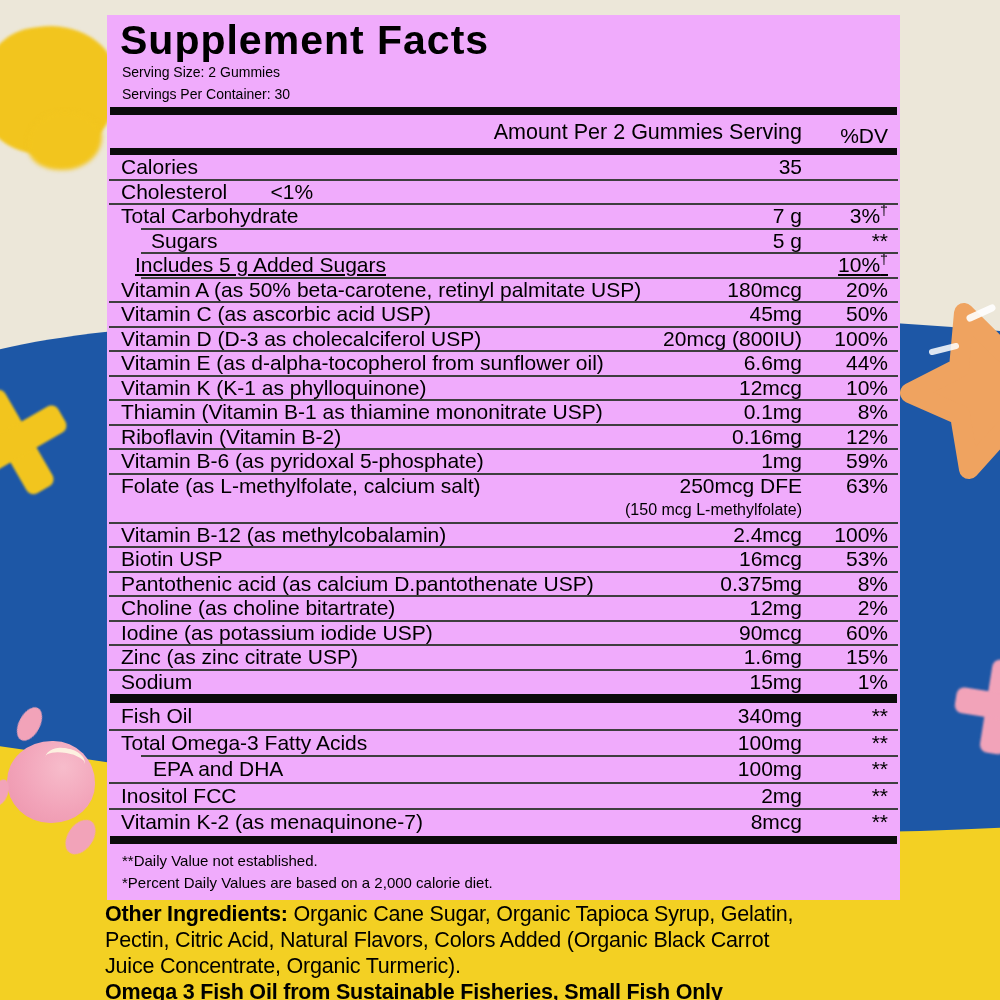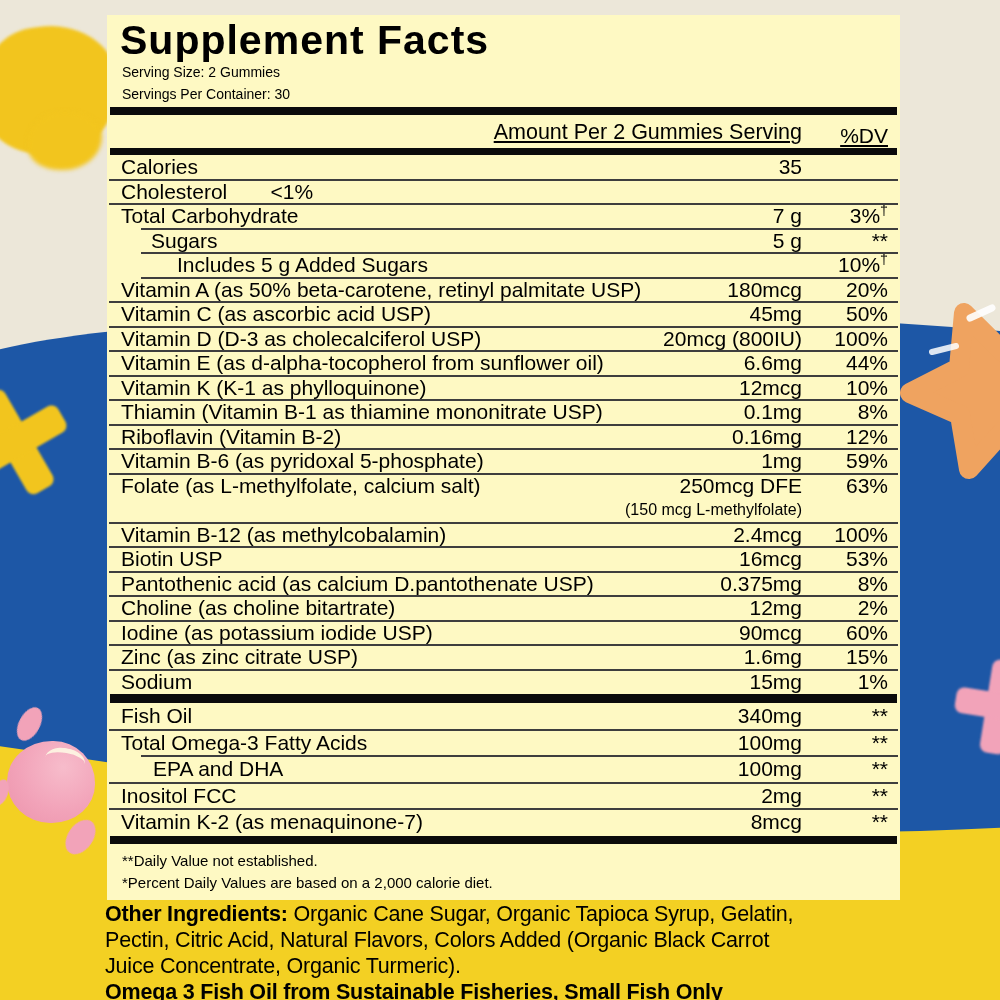--- a/index.html
+++ b/index.html
@@ -30,45 +30,45 @@
     background:radial-gradient(circle at 64% 32%, #f7bccb 0%, var(--pink) 55%, #ec93ab 100%);
     border-radius:52% 48% 50% 50%/50% 52% 48% 52%;filter:blur(.6px);}
   .gummy-shine{position:absolute;left:38px;top:7px;width:40px;height:20px;
     border:0;border-top:5px solid rgba(253,246,227,.92);border-radius:50%;transform:rotate(10deg);}
   .pinkdot{position:absolute;background:var(--pink);border-radius:50%;z-index:3;filter:blur(.6px);}
   .pd1{left:19px;top:706px;width:21px;height:36px;transform:rotate(28deg);}
   .pd2{left:68px;top:818px;width:25px;height:38px;transform:rotate(35deg);}
   .pd3{left:-7px;top:779px;width:15px;height:27px;transform:rotate(20deg);}
 
   
-  .panel{position:absolute;left:107px;top:15px;width:793px;background:#fef9c3;z-index:5;
+  .panel{position:absolute;left:107px;top:15px;width:793px;background:#f0abfc;z-index:5;
          padding:5px 0 6px;}
   .title{font-size:41px;line-height:40px;font-weight:bold;letter-spacing:1px;margin:0 0 1px 13px;white-space:nowrap;}
   .serve{font-size:14px;line-height:22px;margin-left:15px;white-space:nowrap;}
   .bar{background:var(--ink);margin:0 3px;}
   .bar1{height:8px;margin-top:2px;}
   .bar2{height:7px;}
   .bar3{height:9px;}
   .bar4{height:8px;}
-  .hdr{display:flex;align-items:flex-end;height:30px;padding-bottom:3px;font-size:21.5px;text-decoration:underline;}
+  .hdr{display:flex;align-items:flex-end;height:30px;padding-bottom:3px;font-size:21.5px;}
   .hdr .ha{flex:1;text-align:right;white-space:nowrap;}
   .hdr .hd{width:98px;text-align:right;padding-right:12px;position:relative;top:3px;font-size:21px;box-sizing:border-box;}
   .rows{position:relative;}
   .row{position:relative;display:flex;align-items:baseline;height:24.5px;line-height:24.5px;
        font-size:21px;padding-left:14px;}
   .rows-oil .row{height:26.5px;line-height:26.5px;}
   .row .name{white-space:nowrap;}
   .row .amt{flex:1;text-align:right;white-space:nowrap;}
   .row .dv{width:86px;text-align:right;padding-right:12px;white-space:nowrap;box-sizing:content-box;}
   .row.sep-full::before,.row.sep-inset::before{content:"";position:absolute;top:-1px;left:2px;right:2px;
        height:2px;background:var(--line);}
   .row.sep-inset::before{left:34px;}
   .row.ind-1{padding-left:44px;}
   .row.ind-2{padding-left:46px;}
-  .row.ind-3{padding-left:70px;}
+  .row.ind-3{padding-left:28px;text-decoration:underline;}
   .note{height:24.5px;line-height:23px;font-size:16px;text-align:right;padding-right:98px;white-space:nowrap;}
   sup{font-size:68%;line-height:0;}
   .foot{font-size:15px;line-height:22px;margin:6px 0 0 15px;white-space:nowrap;}
 
   
   .ing{position:absolute;left:105px;top:901px;width:880px;z-index:6;
        font-size:21.5px;line-height:26px;letter-spacing:-0.2px;}
   .ing div{white-space:nowrap;}
   .ing .b{font-weight:bold;}
 </style>

